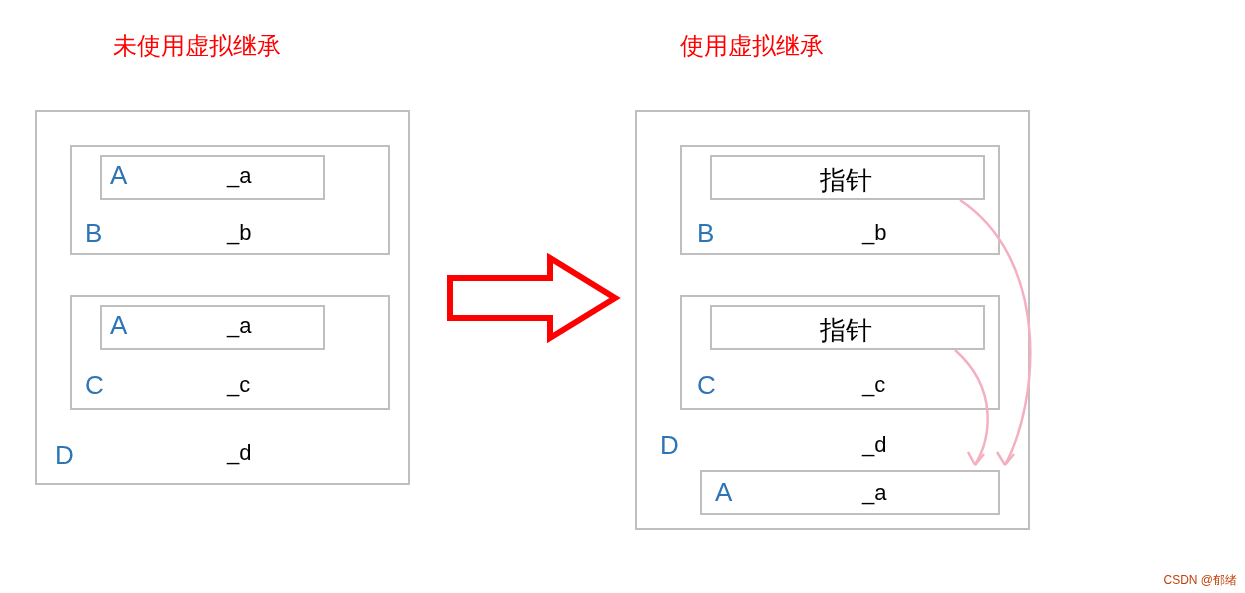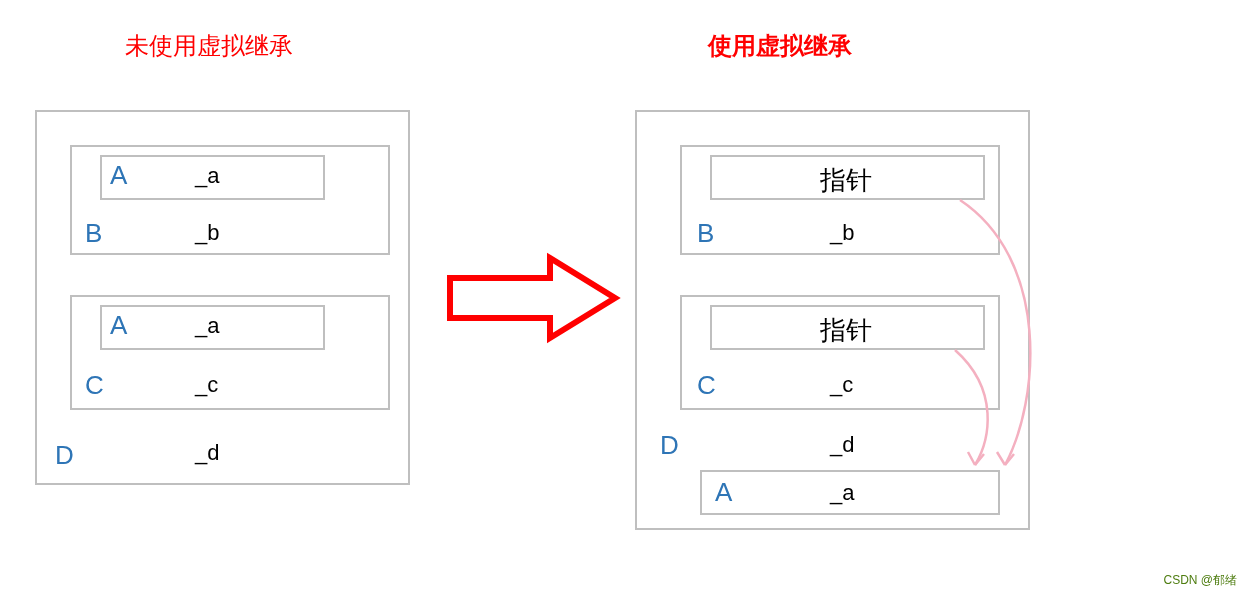--- a/index.html
+++ b/index.html
@@ -32,45 +32,46 @@
   .class-label {
     position: absolute;
     color: #2e75b6;
     font-size: 26px;
     font-weight: 500;
   }
   .member {
     position: absolute;
     color: #000000;
     font-size: 22px;
+    margin-left: 32px;
   }
   .ptr {
     position: absolute;
     color: #000000;
     font-size: 26px;
   }
   .watermark {
     position: absolute;
     right: 8px;
     bottom: 4px;
-    color: #4d7c0f;
+    color: #c2410c;
     font-size: 12px;
   }
   svg.overlay {
     position: absolute;
     left: 0; top: 0;
     width: 1245px; height: 593px;
     pointer-events: none;
   }
 </style>
 </head>
 <body>
 
-<div class="title" style="left:125px; top:30px;">未使用虚拟继承</div>
-<div class="title" style="left:708px; top:30px;font-weight:bold;">使用虚拟继承</div>
+<div class="title" style="left:113px; top:30px;">未使用虚拟继承</div>
+<div class="title" style="left:680px; top:30px;">使用虚拟继承</div>
 
 <div class="outer-box" style="left:35px; top:110px; width:375px; height:375px;"></div>
 <div class="class-label" style="left:55px; top:440px;">D</div>
 <div class="member" style="left:195px; top:440px;">_d</div>
 
 <div class="mid-box" style="left:70px; top:145px; width:320px; height:110px;"></div>
 <div class="class-label" style="left:85px; top:218px;">B</div>
 <div class="member" style="left:195px; top:220px;">_b</div>
 
 <div class="inner-box" style="left:100px; top:155px; width:225px; height:45px;"></div>

